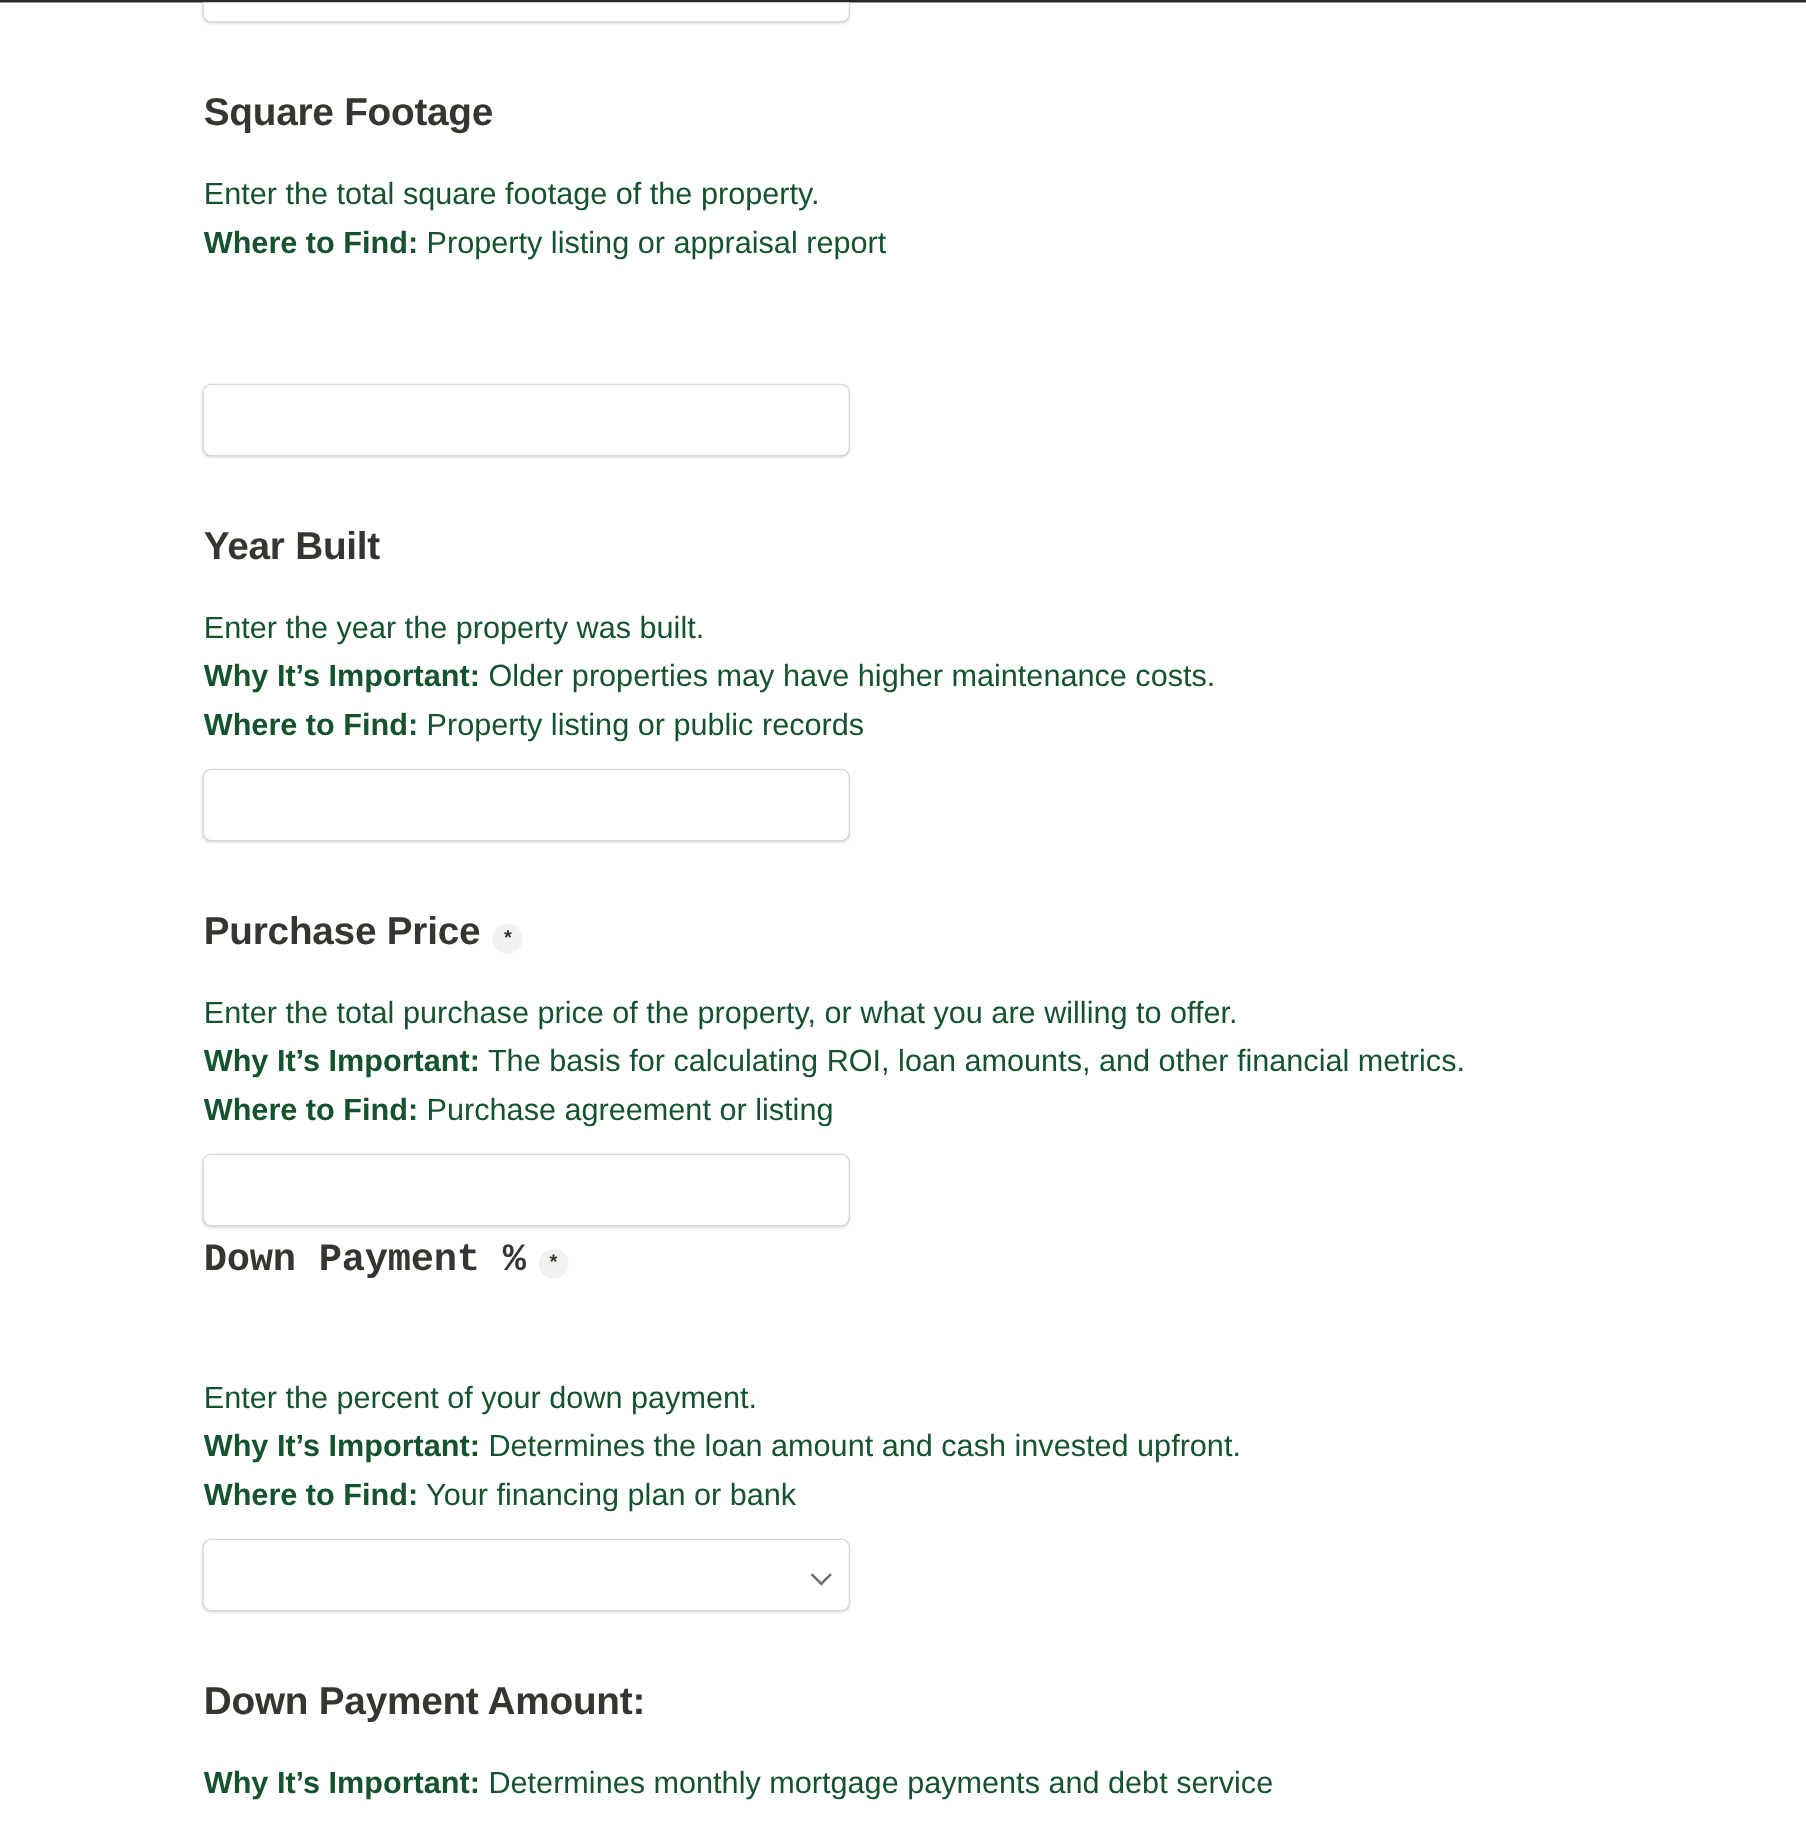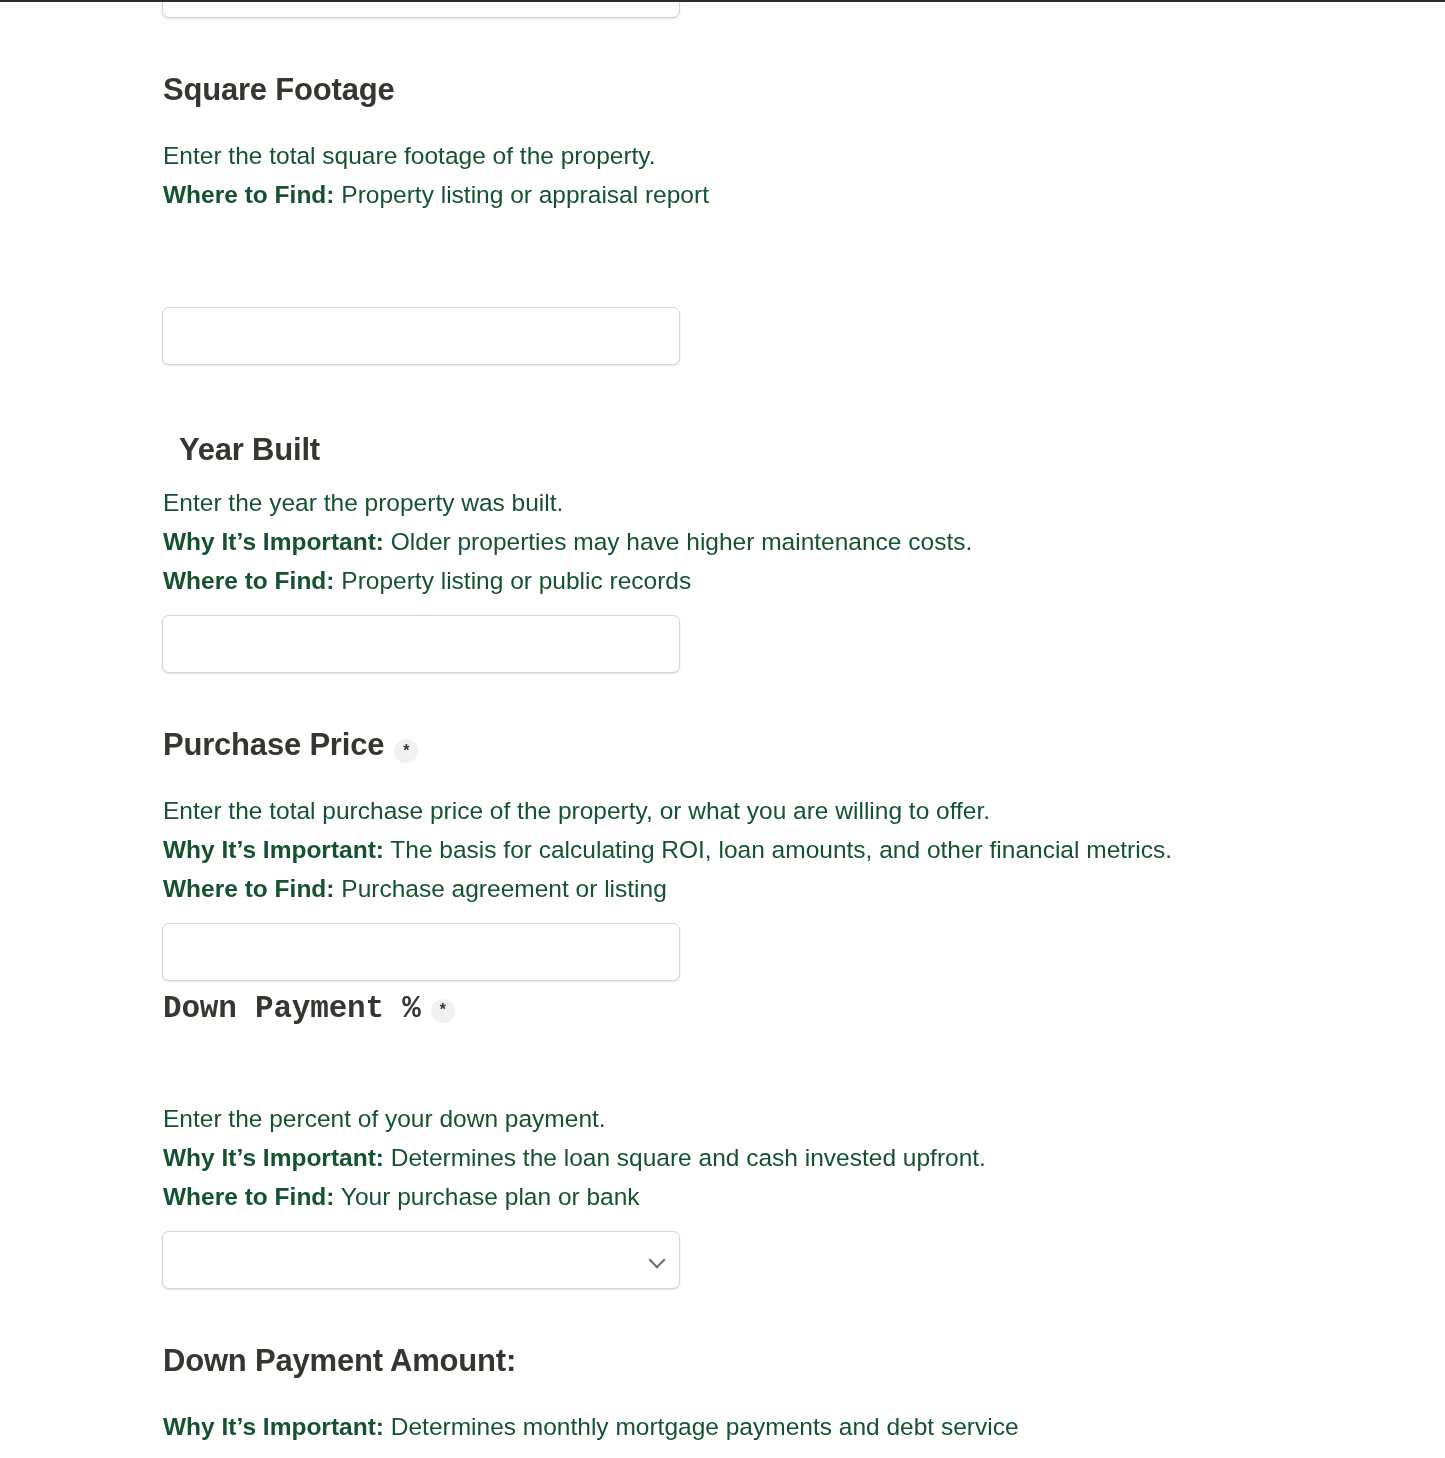--- a/index.html
+++ b/index.html
@@ -50,21 +50,21 @@
 
   <h2 class="field-title" style="top:70px;">
     <span>Square Footage</span>
   </h2>
   <div class="desc" style="top:134px; width:1040px;">
     <p>Enter the total square footage of the property.</p>
     <p><b>Where to Find:</b><span> Property listing or appraisal report</span></p>
   </div>
   <div class="input-box" style="top:305px;"></div>
 
-  <h2 class="field-title" style="top:430px;margin-left:16px;">
+  <h2 class="field-title" style="top:417px;">
     <span>Year Built</span>
   </h2>
   <div class="desc" style="top:481px;">
     <p>Enter the year the property was built.</p>
     <p><b>Why It’s Important:</b><span> Older properties may have higher maintenance costs.</span></p>
     <p><b>Where to Find:</b><span> Property listing or public records</span></p>
   </div>
   <div class="input-box" style="top:613px;"></div>
 
   <h2 class="field-title" style="top:725px;align-items:flex-end;">
@@ -77,22 +77,22 @@
     <p><b>Where to Find:</b><span> Purchase agreement or listing</span></p>
   </div>
   <div class="input-box" style="top:921px;"></div>
 
   <h2 class="field-title" style="top:989px;font-family:Liberation Mono, monospace;">
     <span>Down Payment %</span>
     <span class="req">*</span>
   </h2>
   <div class="desc" style="top:1097px;">
     <p>Enter the percent of your down payment.</p>
-    <p><b>Why It’s Important:</b><span> Determines the loan square and cash invested upfront.</span></p>
-    <p><b>Where to Find:</b><span> Your purchase plan or bank</span></p>
+    <p><b>Why It’s Important:</b><span> Determines the loan amount and cash invested upfront.</span></p>
+    <p><b>Where to Find:</b><span> Your financing plan or bank</span></p>
   </div>
   <div class="input-box" style="top:1229px;">
     <span class="chev"></span>
   </div>
 
   <h2 class="field-title" style="top:1341px;">
     <span>Down Payment Amount:</span>
   </h2>
   <div class="desc" style="top:1405px;">
     <p><b>Why It’s Important:</b><span> Determines monthly mortgage payments and debt service</span></p>

